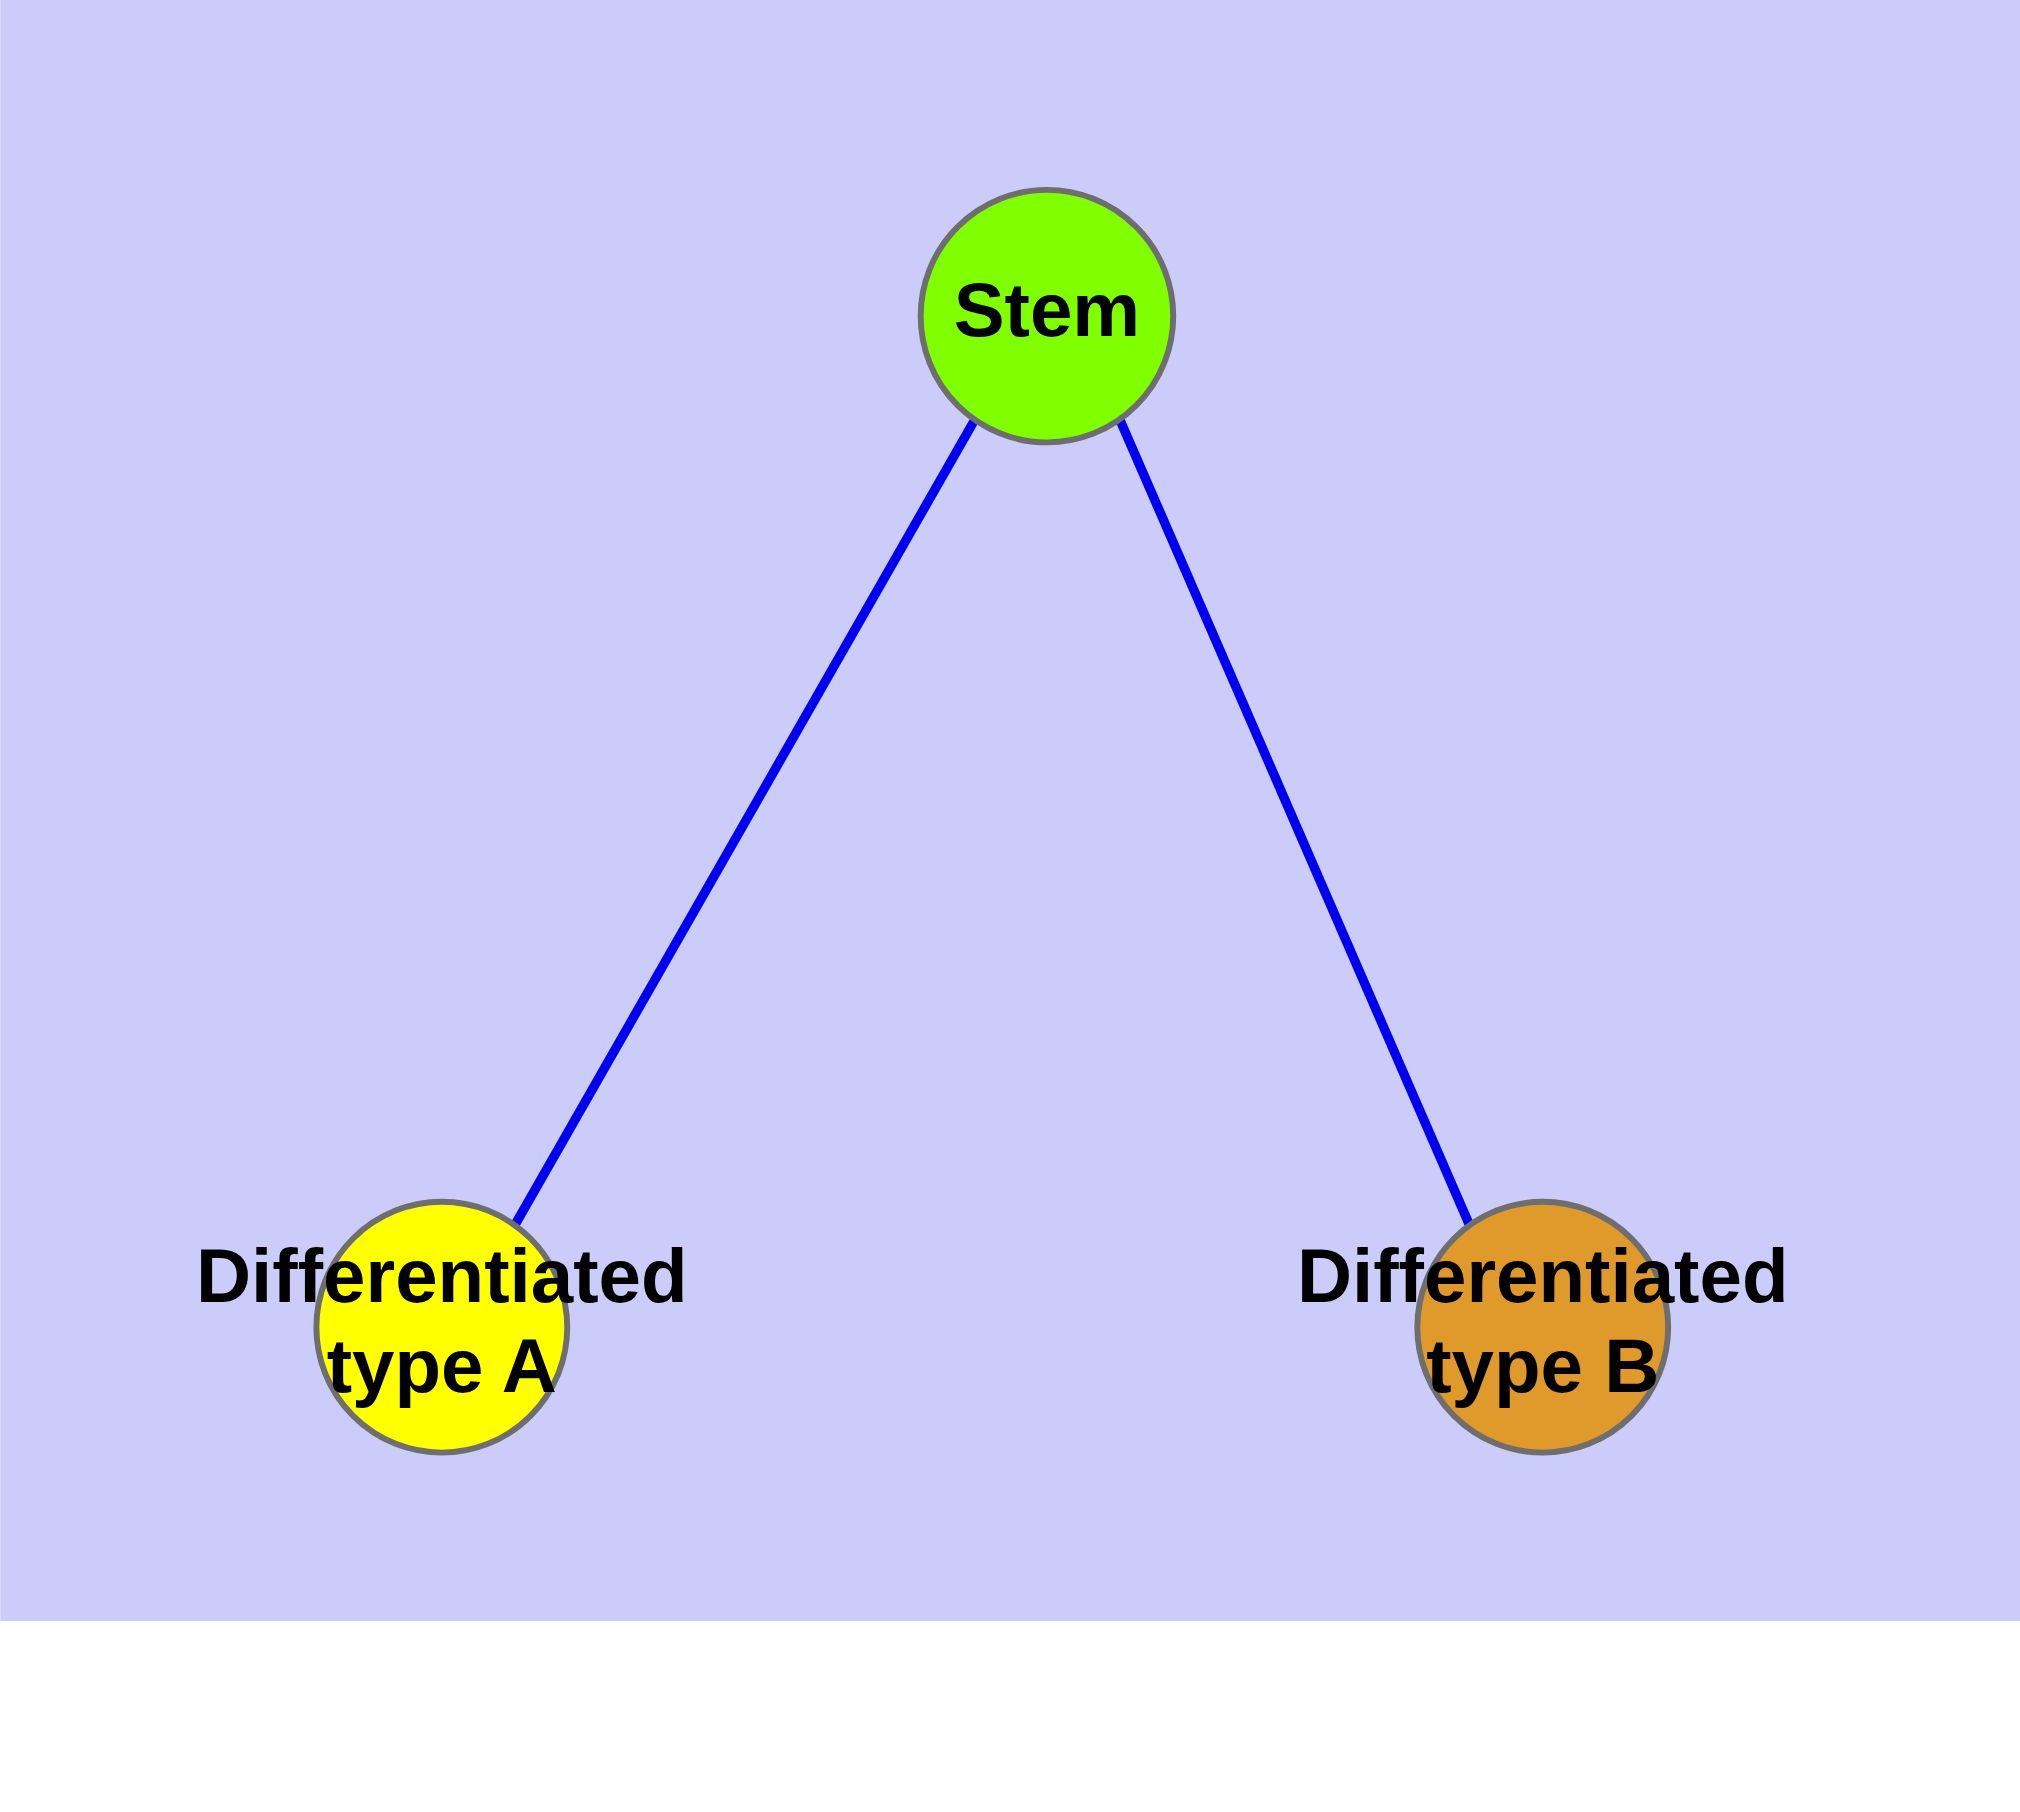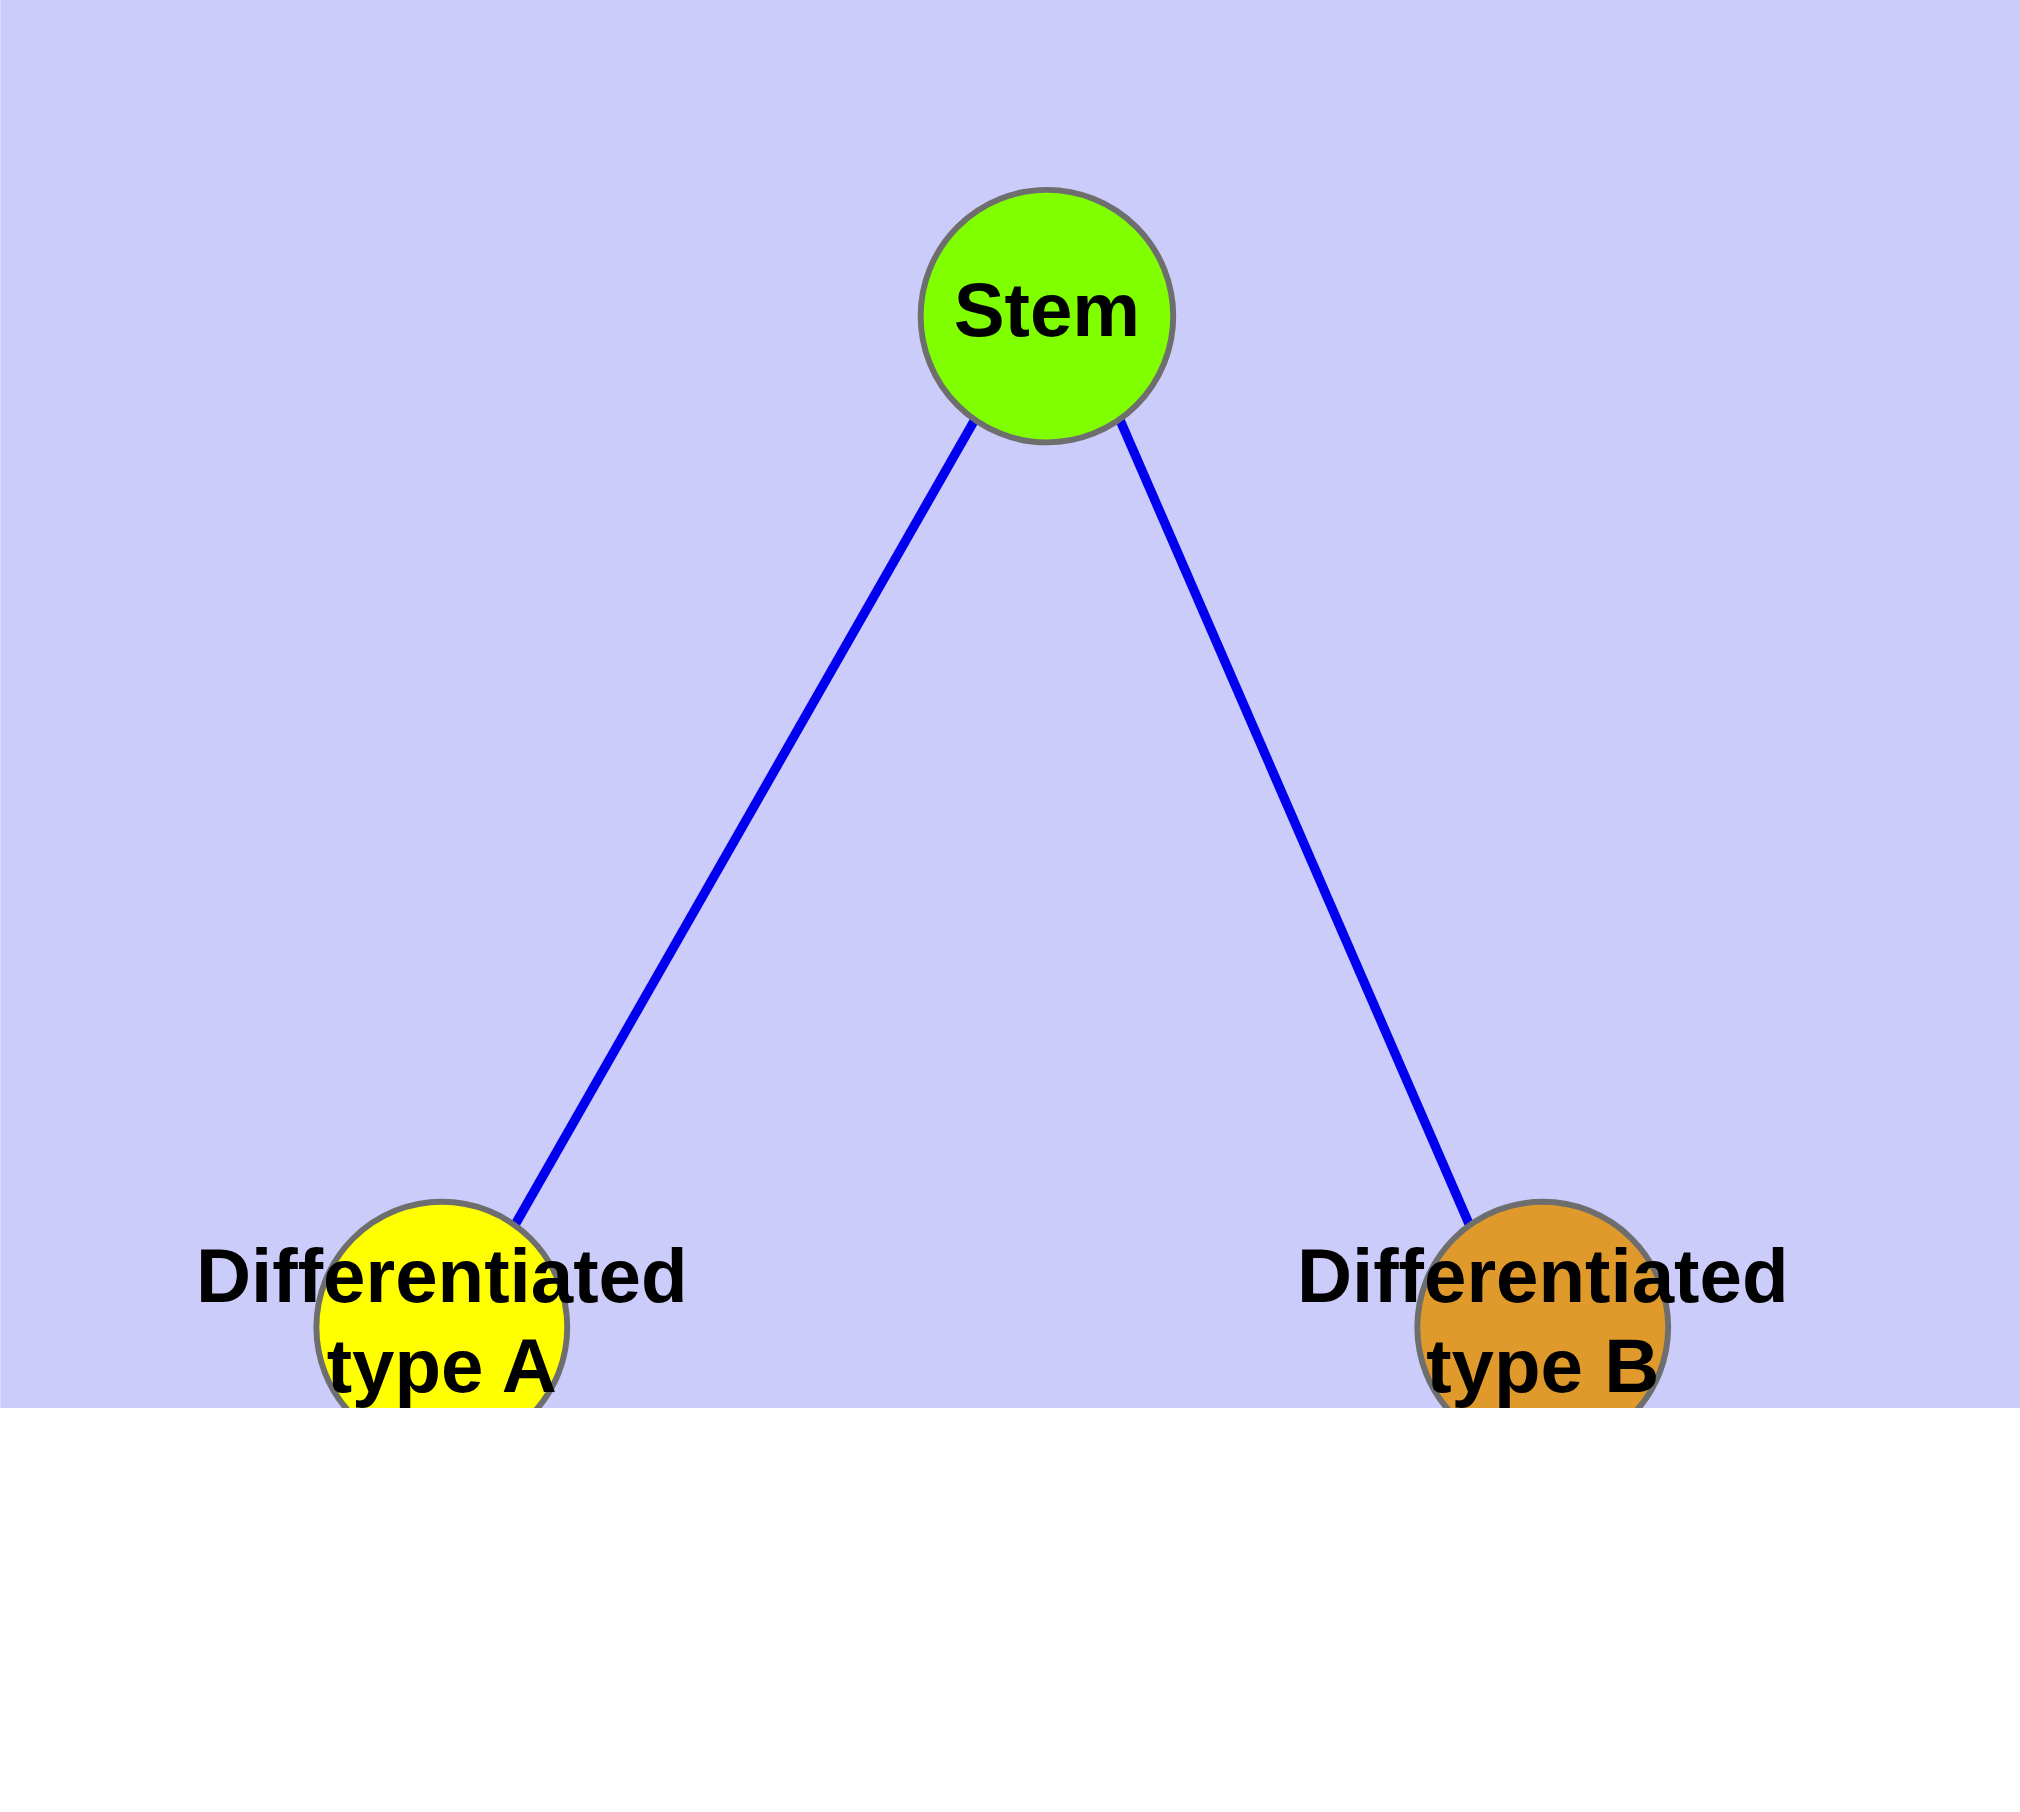--- a/index.html
+++ b/index.html
@@ -30,21 +30,21 @@
     fill: #000000;
     text-anchor: middle;
     dominant-baseline: middle;
     paint-order: normal;
     white-space: pre;
   }
 </style>
 </head>
 <body>
 
-<div id="canvas" style="width: 2021px; height: 1408px;">
+<div id="canvas" style="width: 2021px; height: 1621px;">
   <svg id="graph-svg" viewBox="0 0 2384 2138" xmlns="http://www.w3.org/2000/svg" style="width: 2021px; height: 1812px;">
 
     <rect id="bg-rect" x="0" y="0" width="2384" height="2138" fill="#ccccfa"></rect>
 
     <g id="edges-layer">
         <line x1="1150" y1="495" x2="608" y2="1444" stroke="#0000ee" stroke-width="11" stroke-linecap="butt"></line>
         <line x1="1321" y1="495" x2="1733" y2="1444" stroke="#0000ee" stroke-width="11" stroke-linecap="butt"></line>
       </g>
     <g id="nodes-layer">
         <g>

